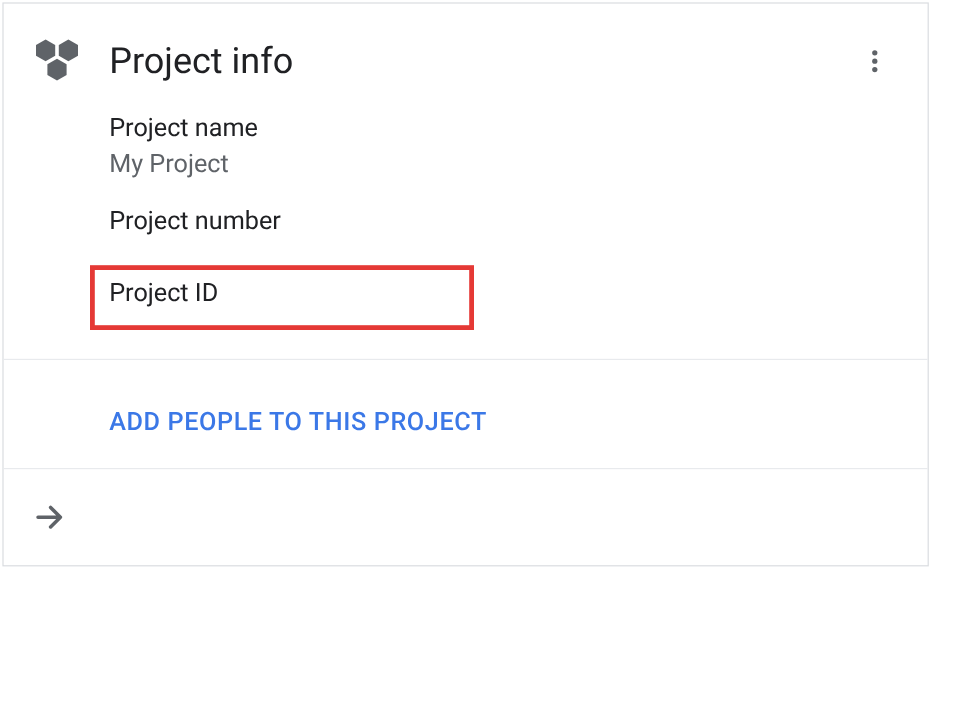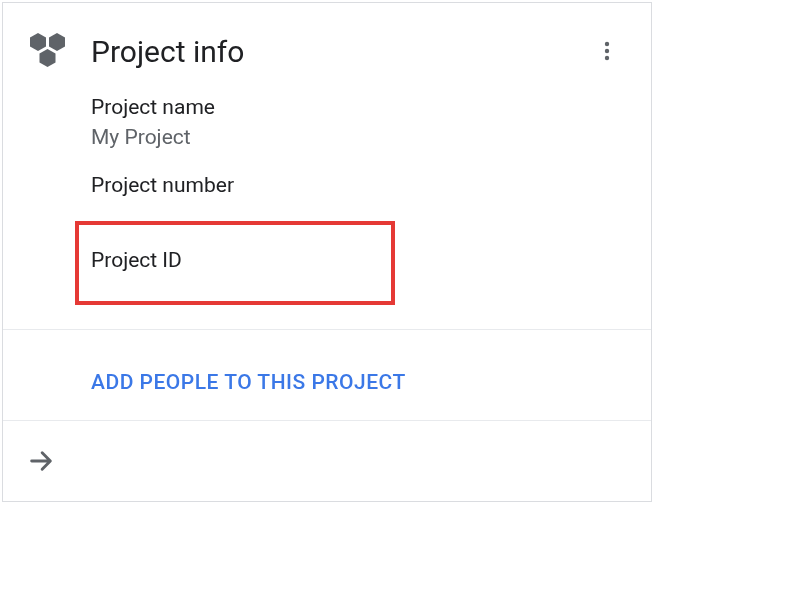--- a/index.html
+++ b/index.html
@@ -9,21 +9,21 @@
     }
     body {
       font-family: 'Google Sans', Roboto, Arial, sans-serif;
       background: #fff;
       width: 800px;
       height: 604px;
     }
     .card {
       border: 1px solid #dadce0;
       margin: 2px;
-      width: 650px;
+      width: 772px;
     }
     .card-header {
       display: flex;
       align-items: center;
       padding: 24px 24px 0 24px;
     }
     .header-icon {
       width: 48px;
       height: 48px;
       display: flex;
@@ -61,21 +61,21 @@
       font-weight: 400;
       margin-bottom: 6px;
     }
     .field-value {
       font-size: 21px;
       color: #5f6368;
       font-weight: 400;
     }
     .highlight-box {
       border: 4px solid #e53935;
-      padding: 23px 12px;
+      padding: 8px 12px;
       margin-left: -16px;
       margin-bottom: 0;
       display: inline-block;
       min-width: 320px;
     }
     .card-action {
       border-top: 1px solid #e8eaed;
       padding: 40px 24px 26px 88px;
     }
     .action-link {

